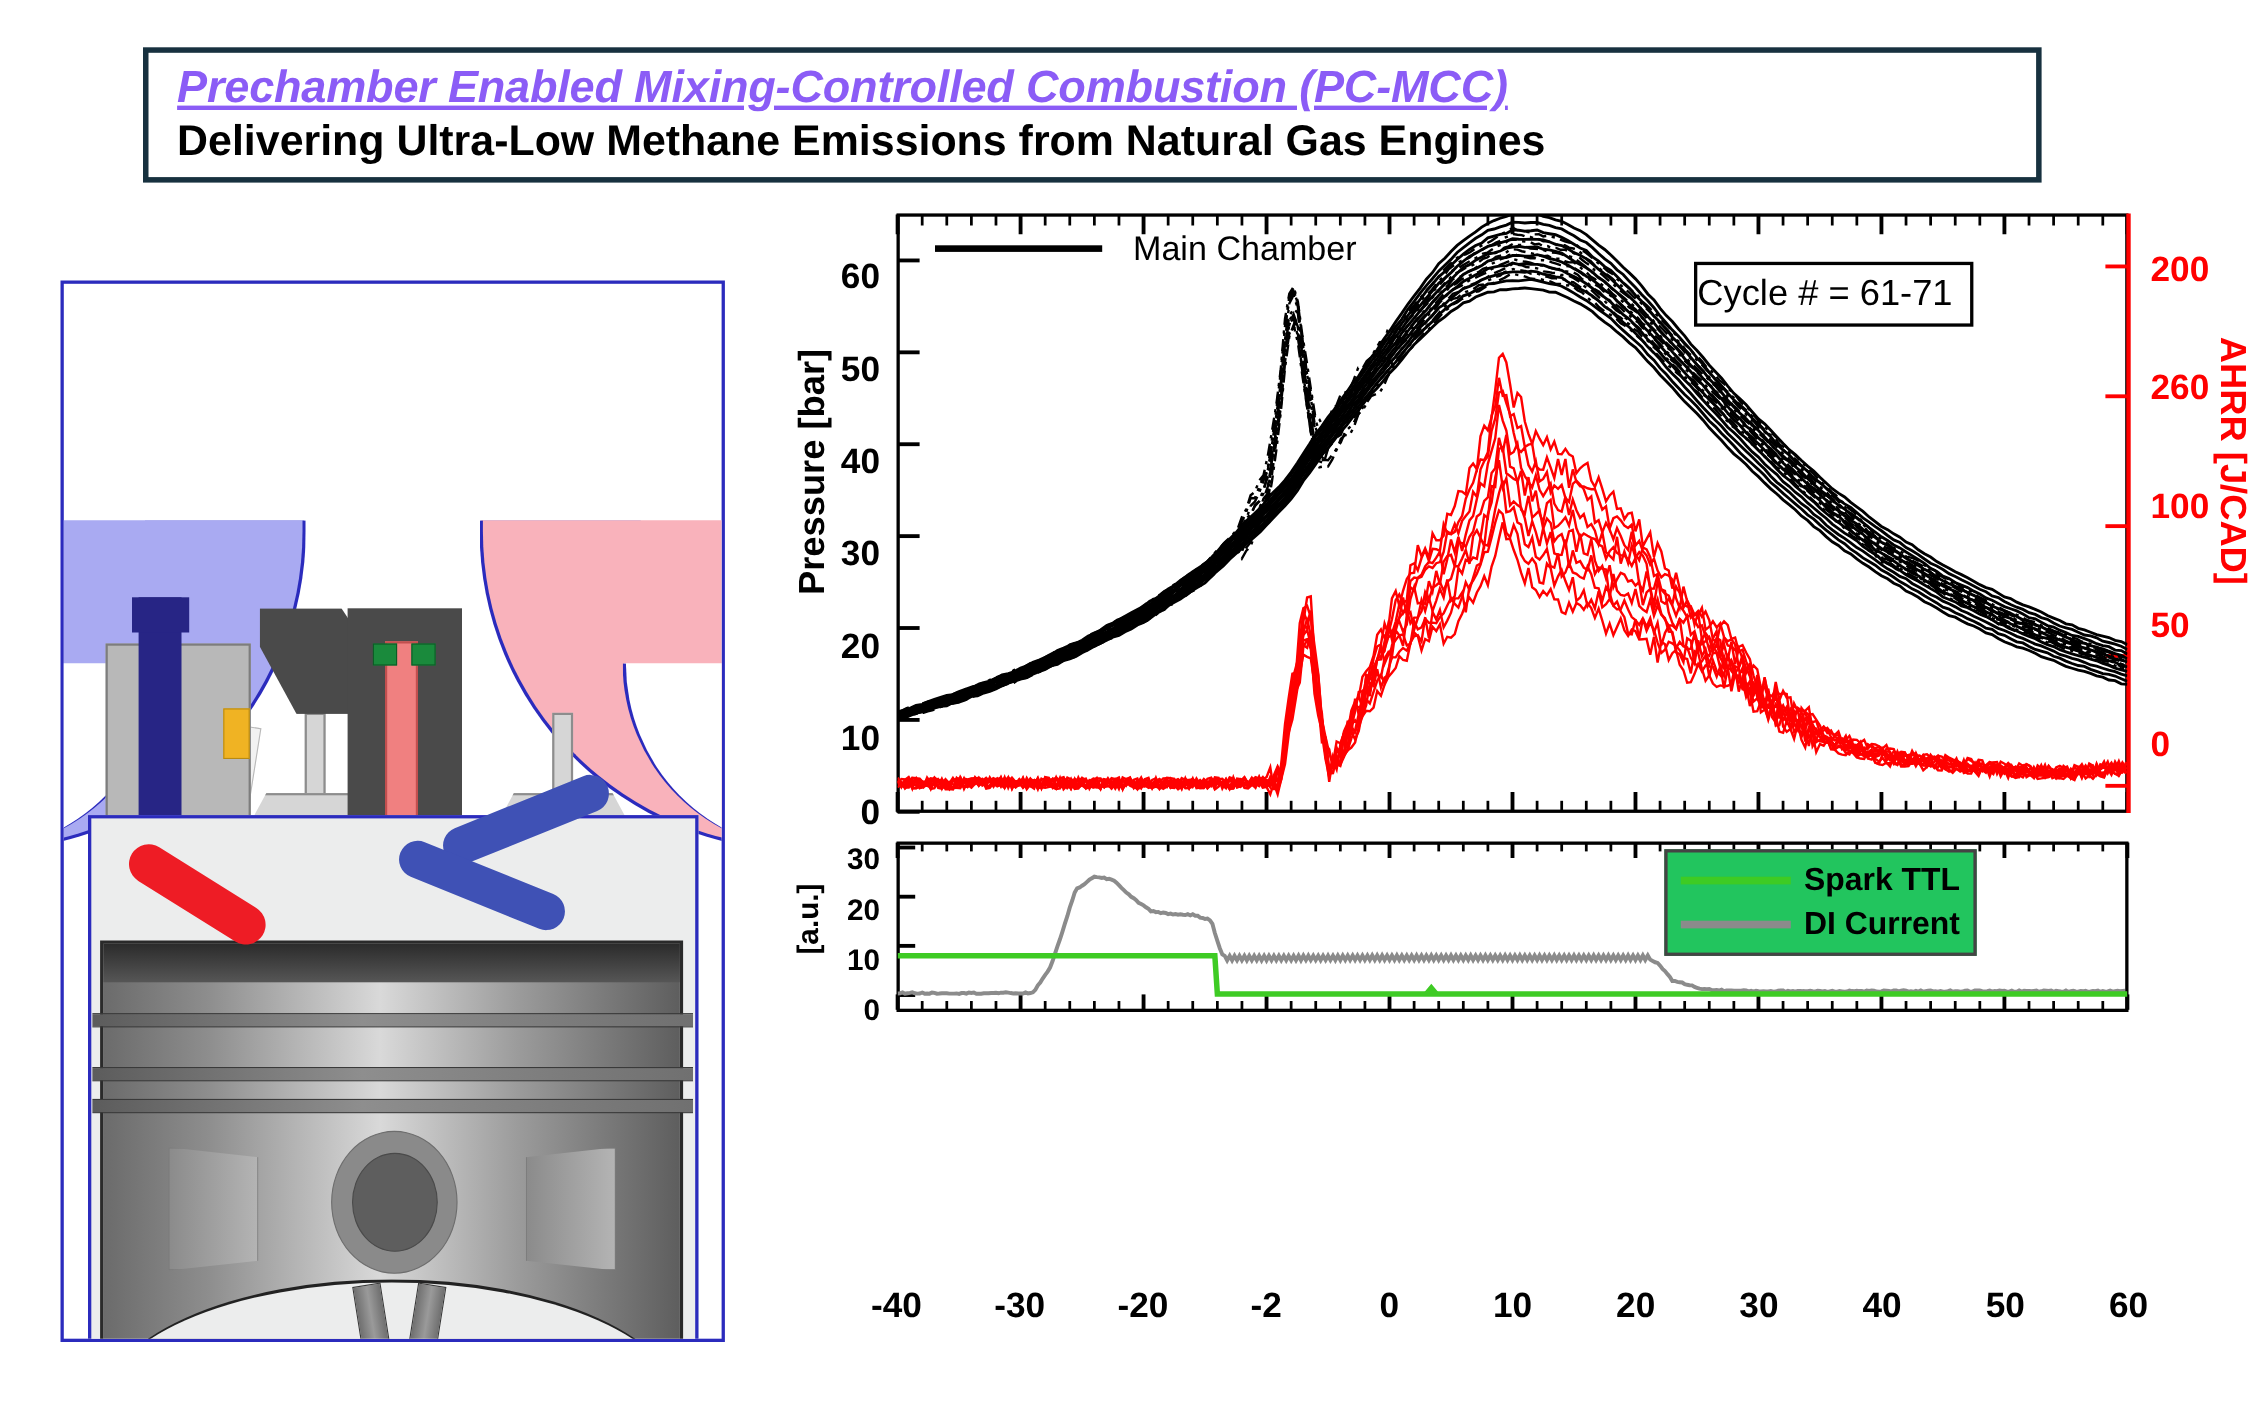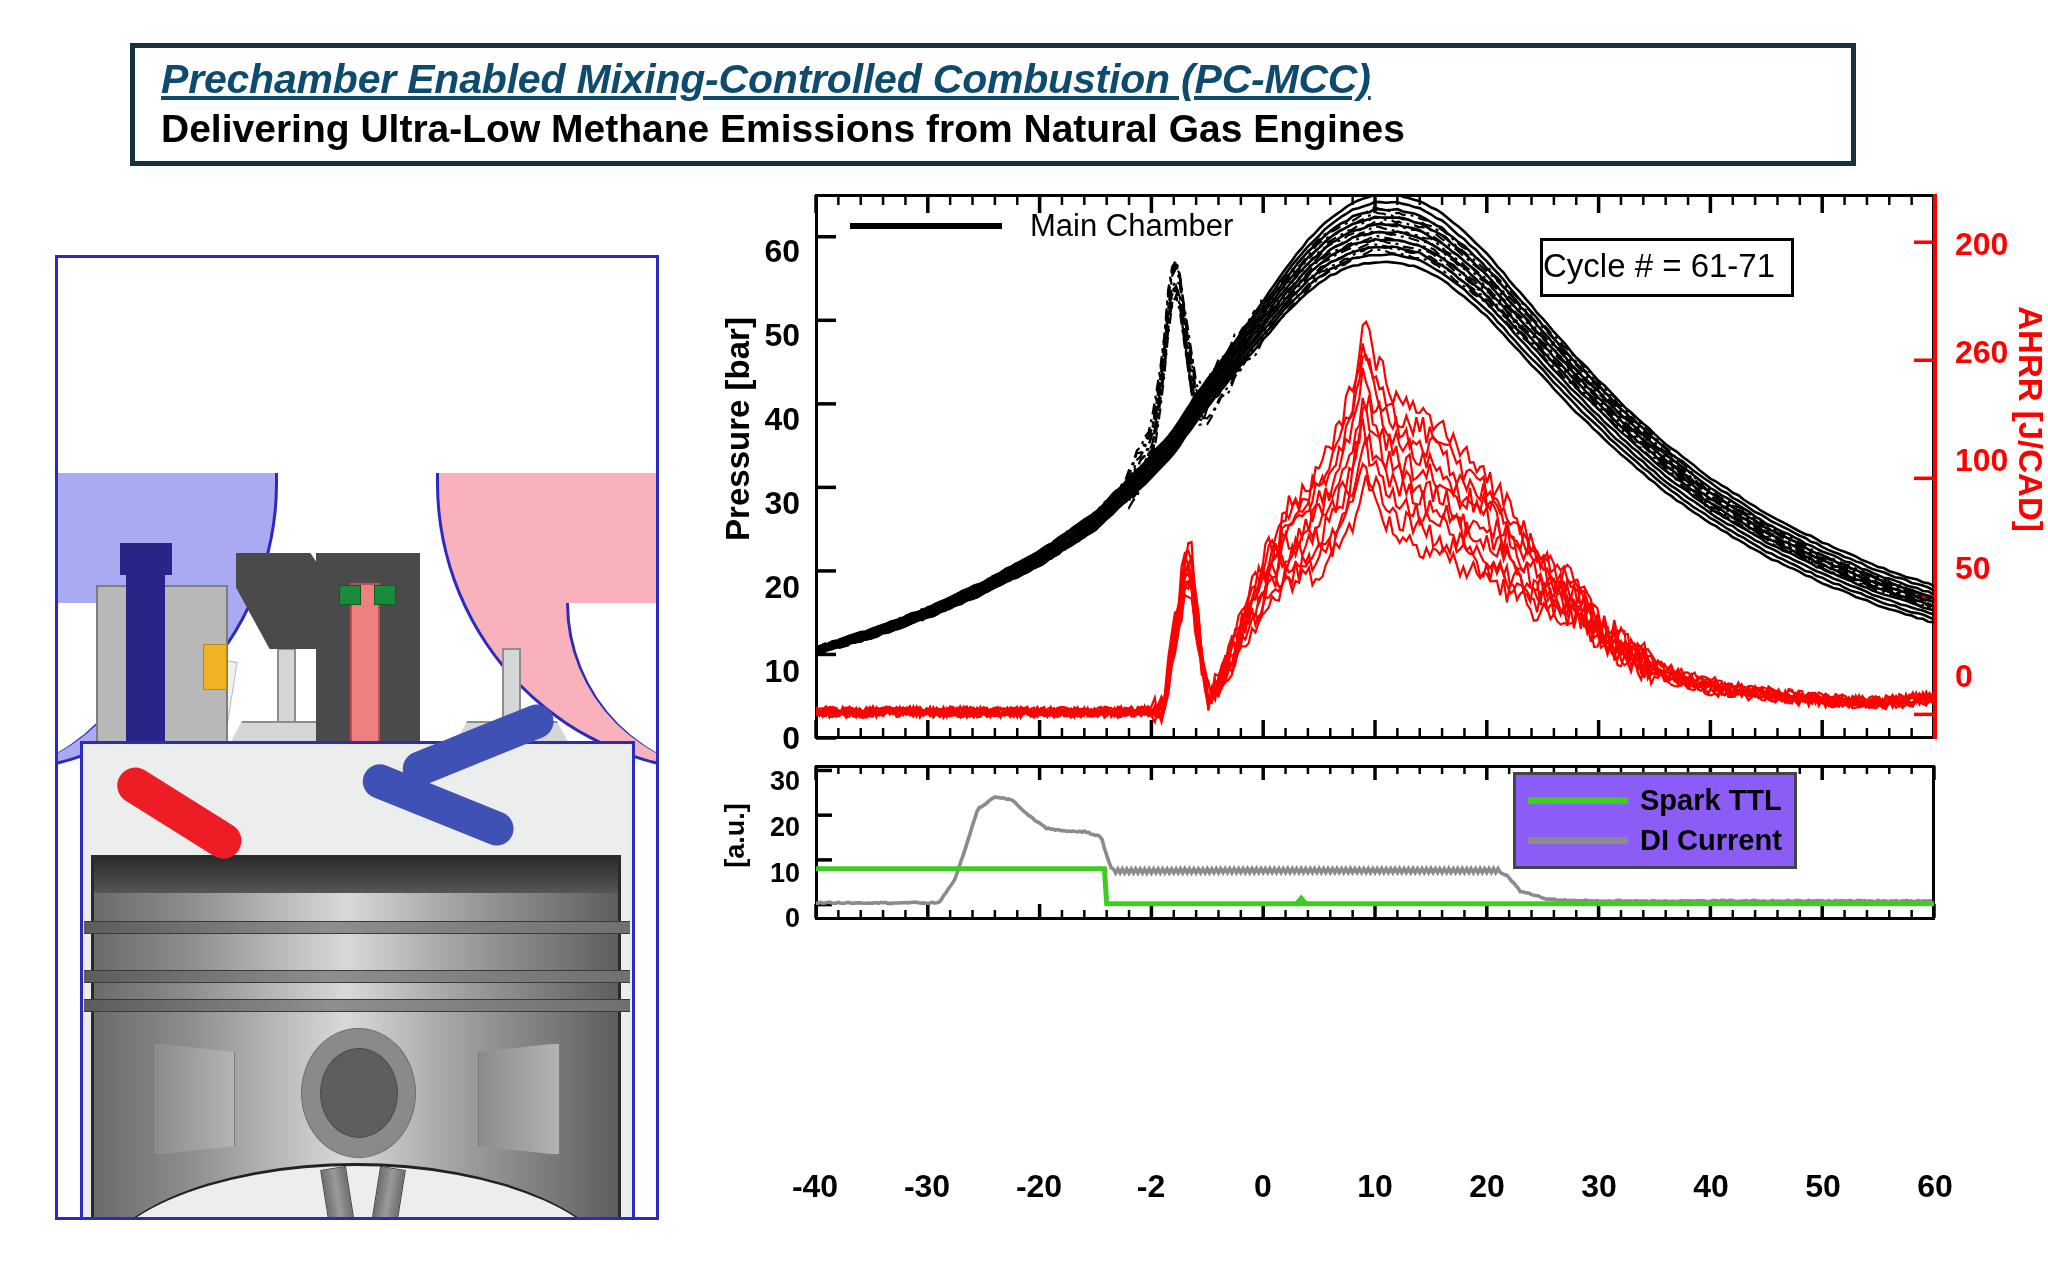--- a/index.html
+++ b/index.html
@@ -14,21 +14,21 @@
 
   
   #title-banner{
     position:absolute; left:130px; top:43px; width:1726px; height:123px;
     border:5px solid #17313f; background:#ffffff;
     display:flex; flex-direction:column; justify-content:center;
     padding-left:26px;
   }
   #title-main{
     font-size:41px; font-weight:bold; font-style:italic;
-    text-decoration:underline; color:#0c4a6e; letter-spacing:-0.2px;
+    text-decoration:underline; color:#8b5cf6; letter-spacing:-0.2px;
     line-height:1.12; white-space:nowrap;
   }
   #title-sub{
     font-size:39px; font-weight:bold; color:#000;
     line-height:1.2; margin-top:3px; white-space:nowrap;
   }
 
   
   #engine-panel{
     position:absolute; left:55px; top:255px; width:604px; height:965px;
@@ -176,21 +176,21 @@
   .ln-dashdot{ width:152px; height:0; border-top:6px dashed #000;
                background-image:none; }
 
   #cycle-box{
     position:absolute; left:840px; top:58px;
     border:3px solid #000; background:#fff; padding:6px 16px 9px 0;
     font-size:33px; color:#000;
   }
 
   #legend-sub{
-    position:absolute; left:813px; top:592px; border:3px solid #444; background:#8b5cf6;
+    position:absolute; left:813px; top:592px; border:3px solid #444; background:#22c55e;
     padding:5px 12px 6px 12px; font-size:29px; font-weight:bold;
   }
   #legend-sub .row{ display:flex; align-items:center; height:40px; }
   #legend-sub .lbl{ margin-left:12px; }
   .ln-green{ width:100px; height:0; border-top:7px solid #3ecb24; }
   .ln-gray{ width:100px; height:0; border-top:7px solid #8b8b8b; }
 
   svg.overlay{ position:absolute; left:0; top:0; }
 </style>
 </head>

